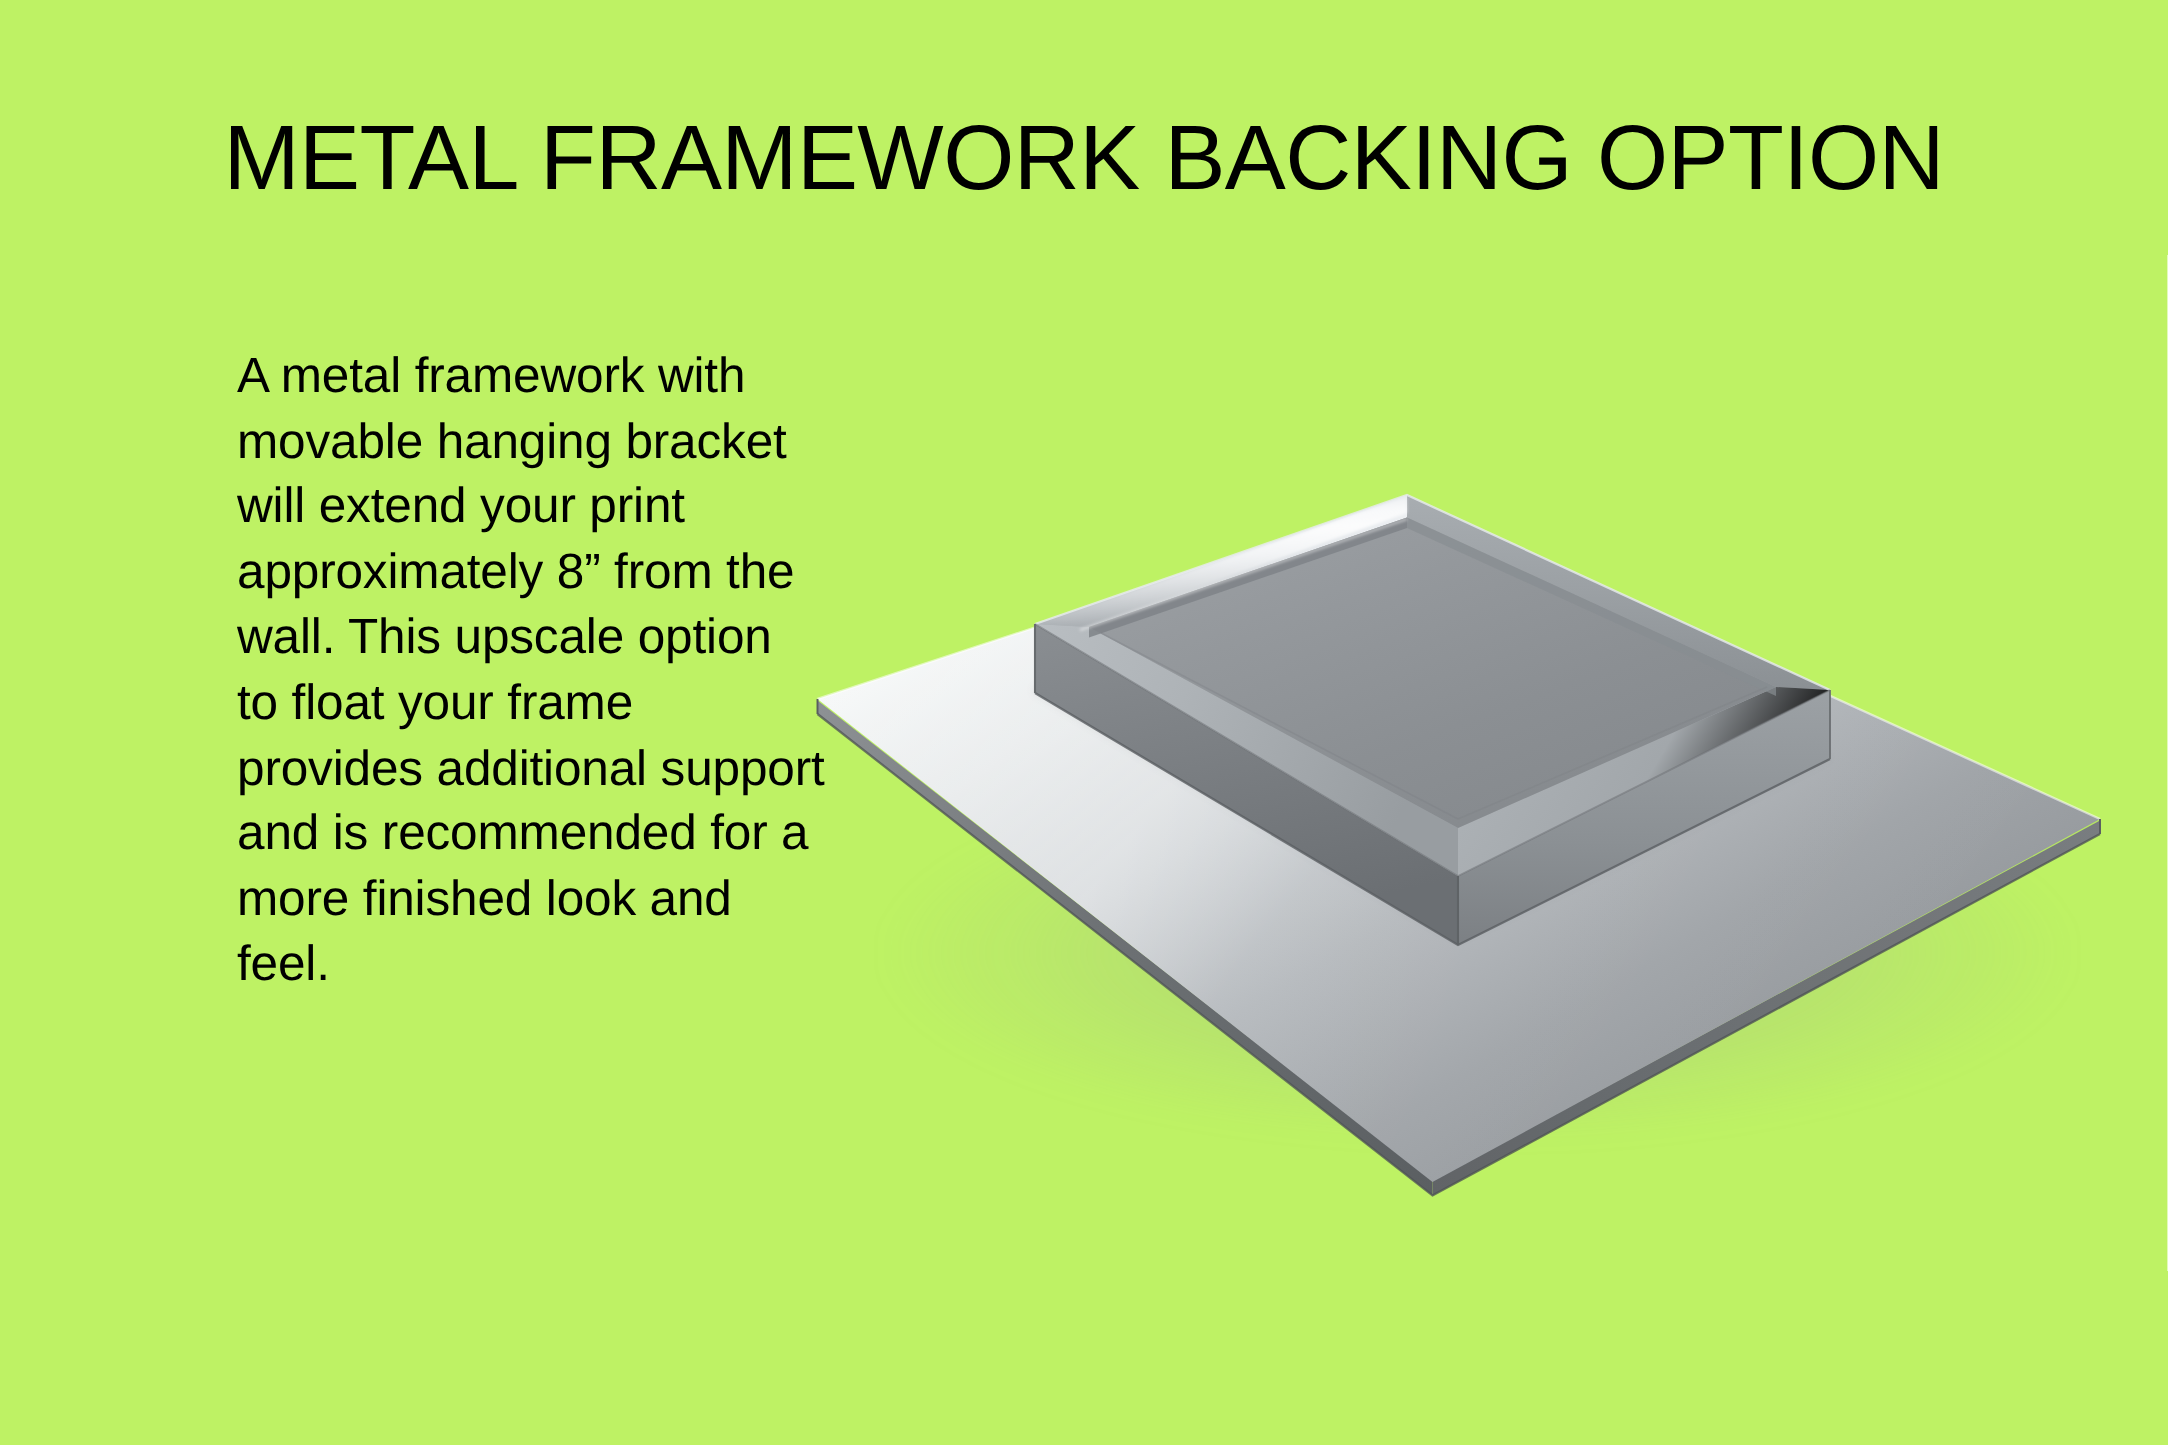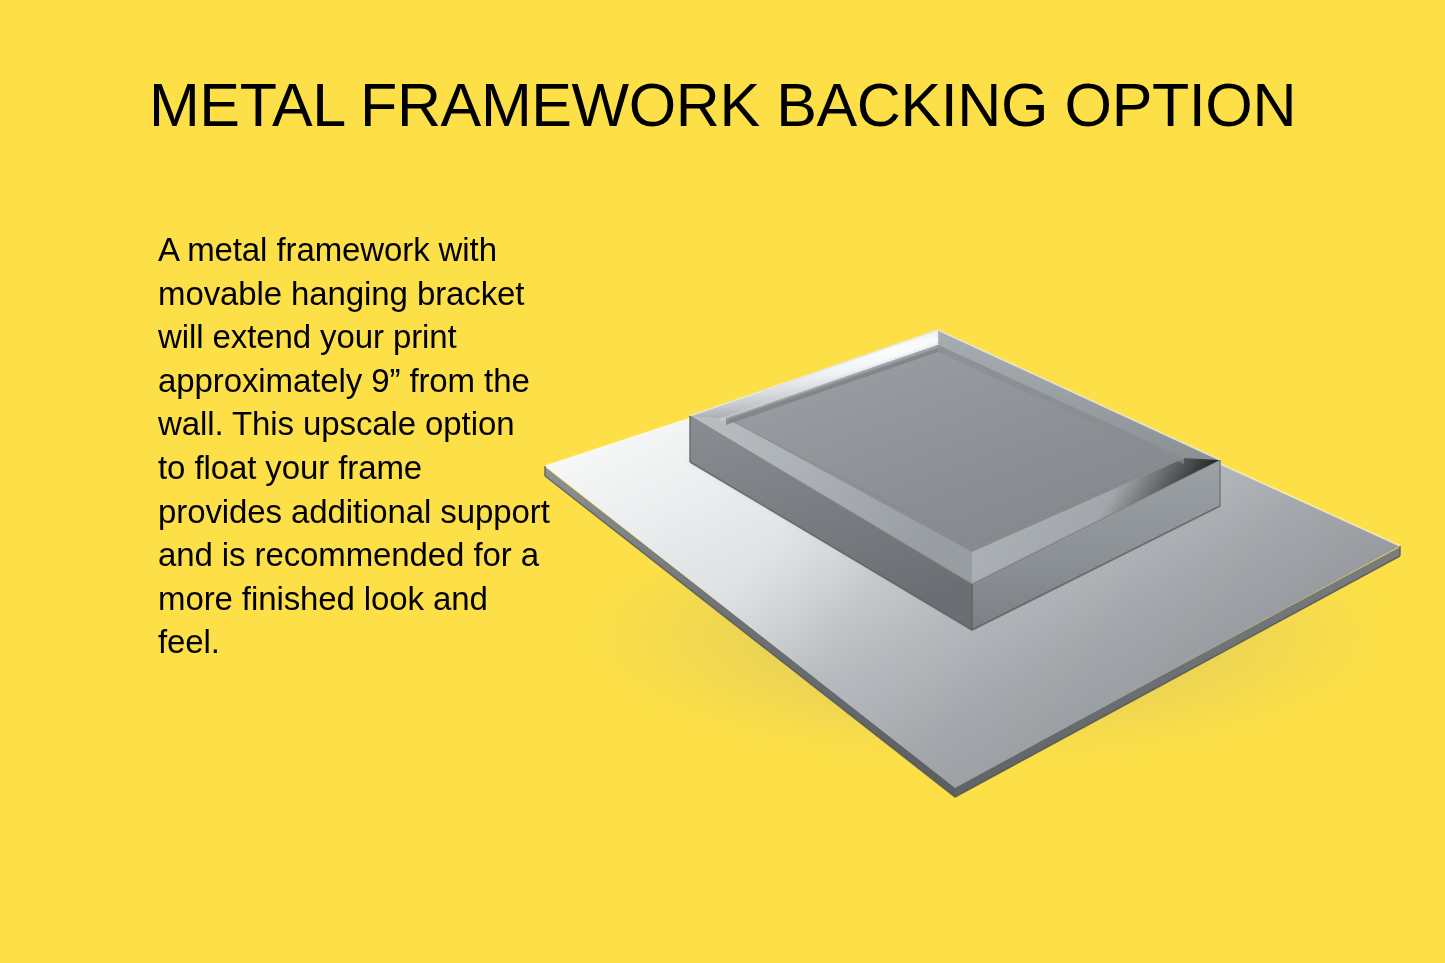--- a/index.html
+++ b/index.html
@@ -13,21 +13,21 @@
     position: relative;
     overflow: hidden;
     font-family: "Liberation Sans", sans-serif;
     color: #000000;
   }
 
   
   #slide {
     position: absolute;
     inset: 0;
-    background: #fde047;
+    background: #bef264;
   }
 
   
   #slide-title {
     position: absolute;
     left: 0;
     right: 0;
     top: 74px;
     text-align: center;
     font-size: 61px;
@@ -82,21 +82,21 @@
     overflow: visible;
   }
 </style>
 </head>
 <body>
 
 <div id="slide">
 
   <div id="slide-title">METAL FRAMEWORK BACKING OPTION</div>
 
-  <div id="body-text">A metal framework with movable hanging bracket will extend your print approximately 9” from the wall. This upscale option to float your frame provides additional support and is recommended for a more finished look and feel.</div>
+  <div id="body-text">A metal framework with movable hanging bracket will extend your print approximately 8” from the wall. This upscale option to float your frame provides additional support and is recommended for a more finished look and feel.</div>
 
   <div id="product-photo">
 
     <div class="plate-shadow"></div>
 
     <svg class="photo-svg" viewBox="0 0 905 500" width="905" height="500">
       <defs>
 
         <linearGradient id="gPlateTop" x1="0.05" y1="0.05" x2="0.95" y2="0.85">
           <stop offset="0%" stop-color="#fdfdfd"></stop>

